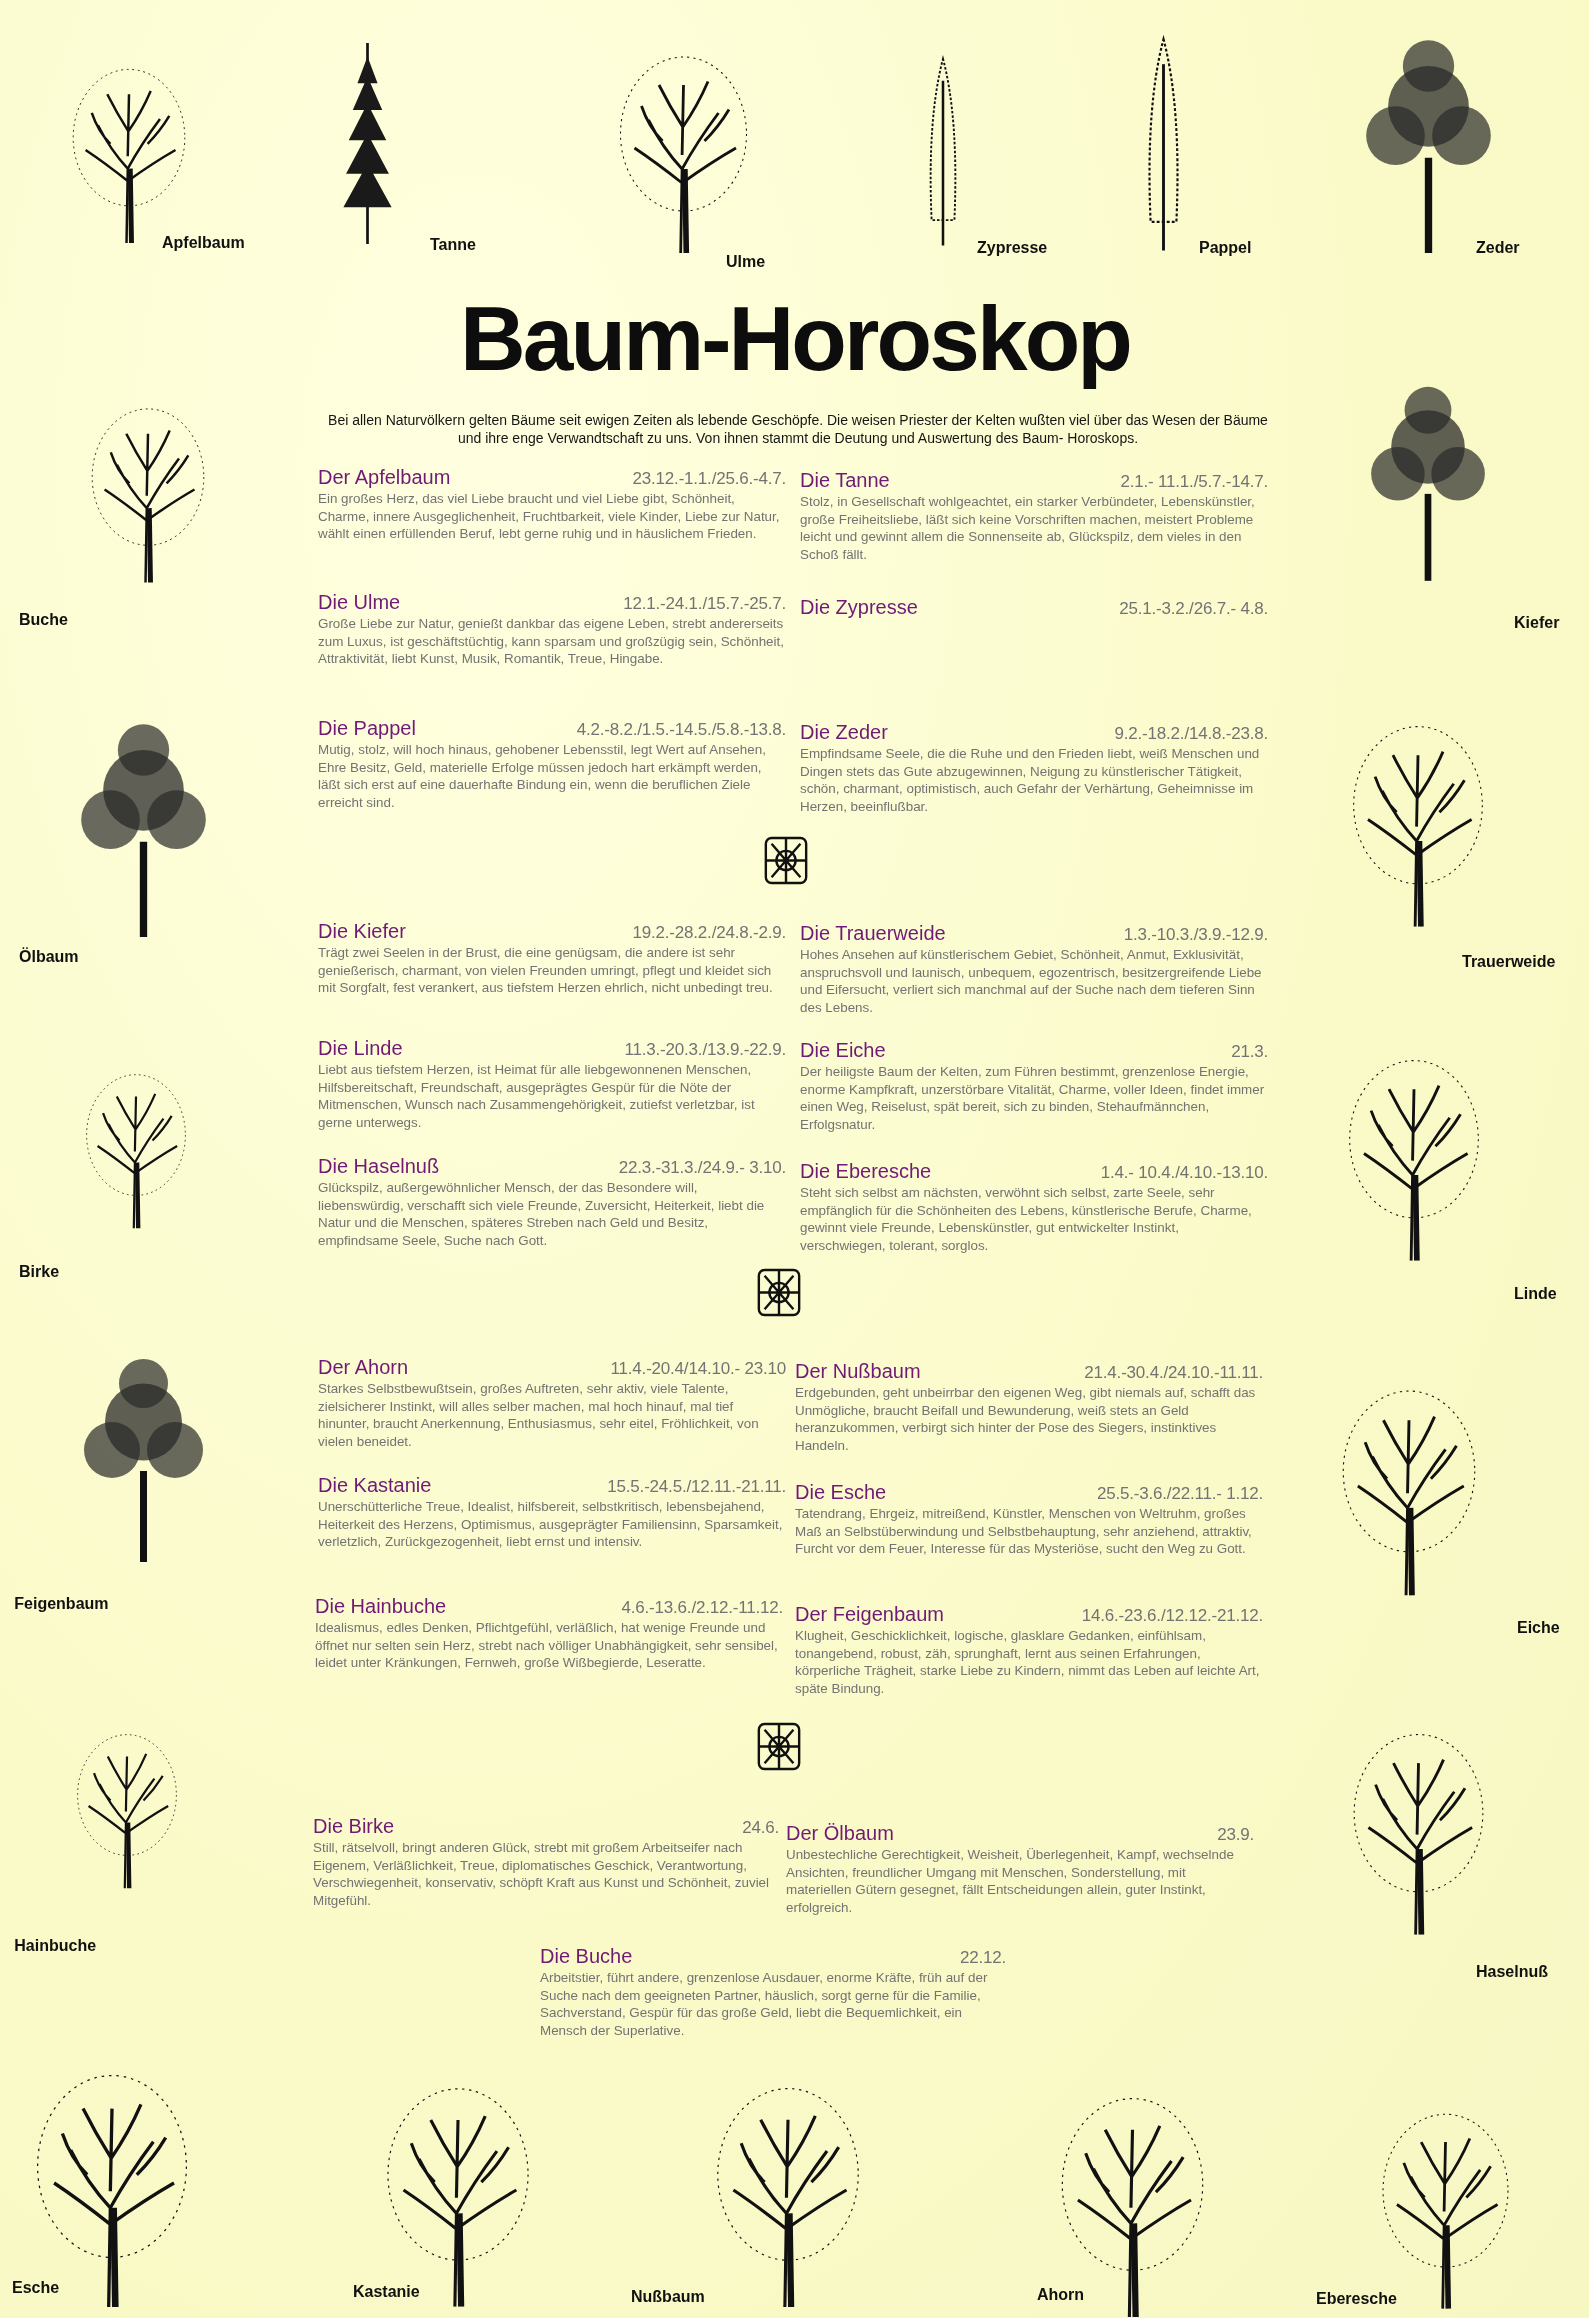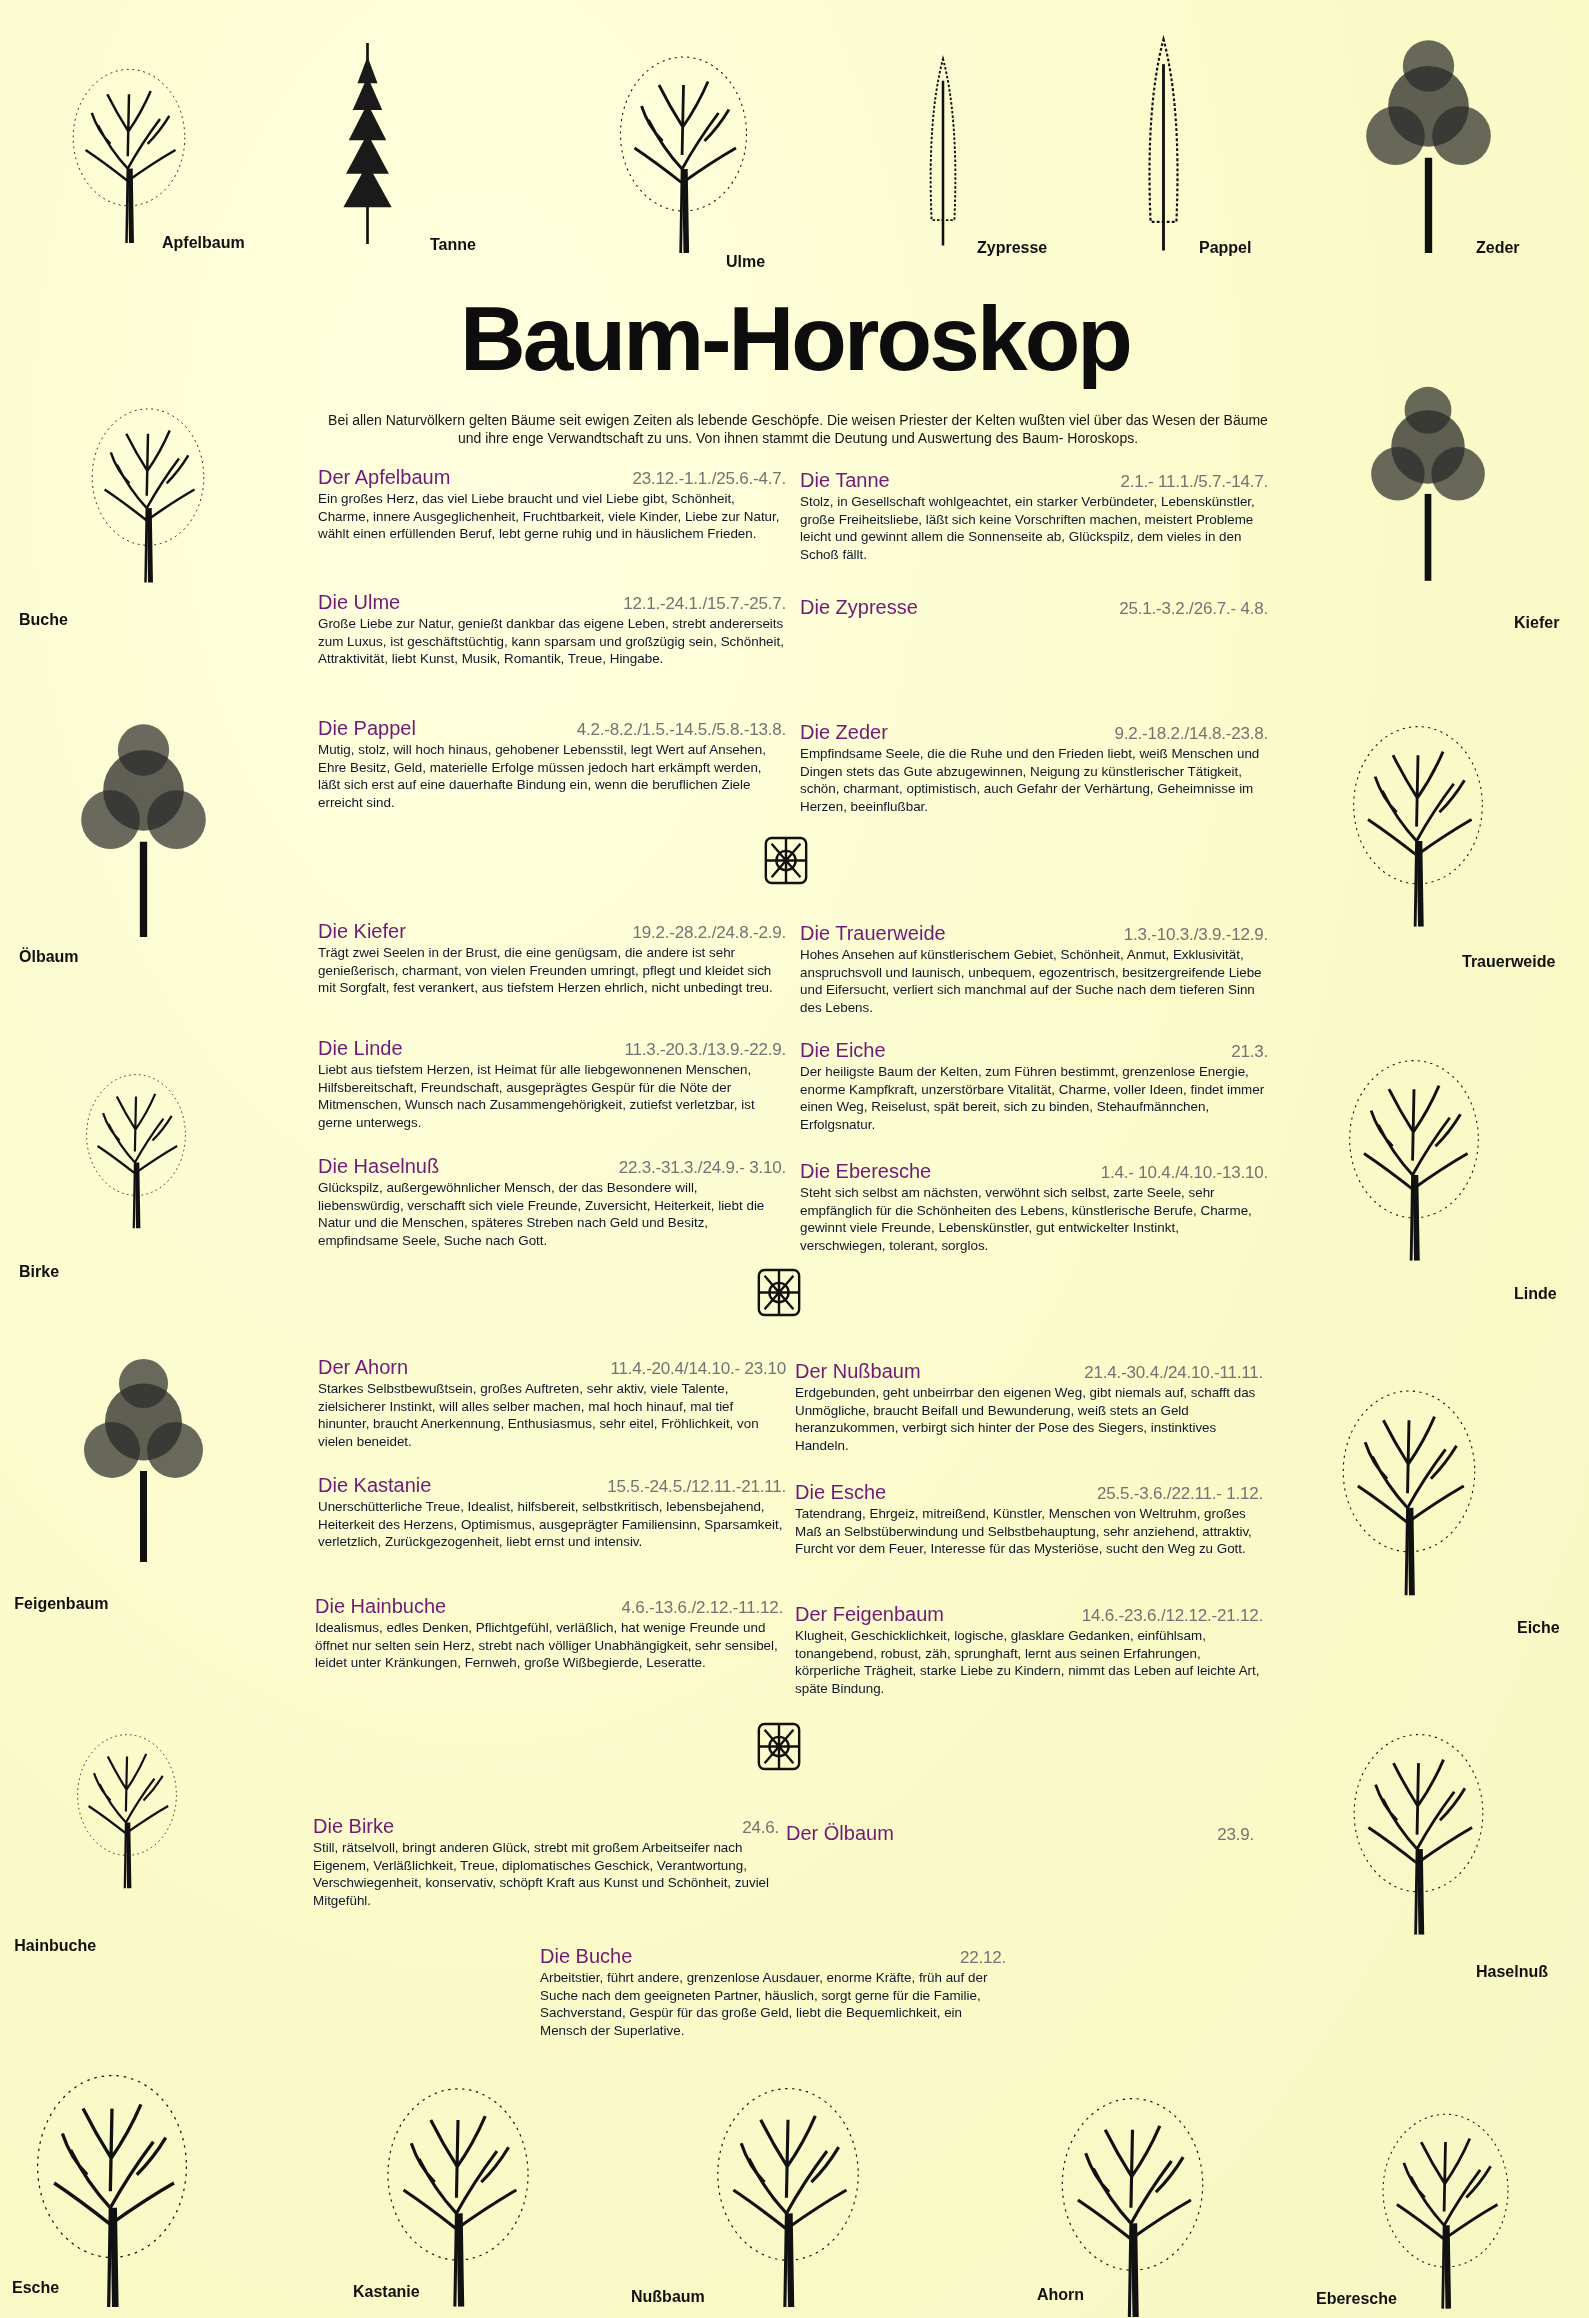--- a/index.html
+++ b/index.html
@@ -21,21 +21,21 @@
     letter-spacing:-2.9px; color:#0d0d0d;
   }
   .intro {
     position:absolute; left:325px; width:946px; top:411px;
     font-size:14px; line-height:18px; text-align:center; color:#151515;
   }
   .entry { position:absolute; width:468px; }
   .entry .head { display:flex; justify-content:space-between; align-items:baseline; }
   .entry .name { font-size:20px; color:#701a75; }
   .entry .dates { font-size:17px; color:#737373; letter-spacing:-0.2px; }
-  .entry .desc { font-size:13.4px; line-height:17.7px; margin-top:1px; color:#0f172a; }
+  .entry .desc { font-size:13.4px; line-height:17.7px; margin-top:1px; color:#737373; }
   .knot { position:absolute; width:48px; height:53px; }
 </style>
 </head>
 <body>
 
 <svg width="0" height="0" style="position:absolute">
   <defs>
     <symbol id="deciduous" viewBox="0 0 200 300">
       <path d="M96 300 L98 180 Q70 150 50 110 M98 180 Q120 140 150 100 M98 200 Q60 170 30 150 M98 200 Q140 170 175 150 M98 160 L100 60 M99 120 Q80 90 65 60 M99 120 Q120 90 135 55 M70 140 Q50 120 40 90 M130 140 Q150 120 165 95" stroke="#111" stroke-width="4" fill="none"></path>
       <path d="M104 300 L102 180" stroke="#111" stroke-width="8" fill="none"></path>
@@ -365,20 +365,21 @@
       <span class="name">Die Birke</span>
       <span class="dates">24.6.</span>
     </div>
   <div class="desc">Still, rätselvoll, bringt anderen Glück, strebt mit großem Arbeitseifer nach Eigenem, Verläßlichkeit, Treue, diplomatisches Geschick, Verantwortung, Verschwiegenheit, konservativ, schöpft Kraft aus Kunst und Schönheit, zuviel Mitgefühl.</div>
 </div>
 <div class="entry" style="left:786px;top:1822px;width:468px;">
   <div class="head">
       <span class="name">Der Ölbaum</span>
       <span class="dates">23.9.</span>
     </div>
+  <div class="desc">Unbestechliche Gerechtigkeit, Weisheit, Überlegenheit, Kampf, wechselnde Ansichten, freundlicher Umgang mit Menschen, Sonderstellung, mit materiellen Gütern gesegnet, fällt Entscheidungen allein, guter Instinkt, erfolgreich.</div>
 </div>
 
 <div class="entry" style="left:540px;top:1945px;width:466px;">
   <div class="head">
       <span class="name">Die Buche</span>
       <span class="dates">22.12.</span>
     </div>
   <div class="desc">Arbeitstier, führt andere, grenzenlose Ausdauer, enorme Kräfte, früh auf der Suche nach dem geeigneten Partner, häuslich, sorgt gerne für die Familie, Sachverstand, Gespür für das große Geld, liebt die Bequemlichkeit, ein Mensch der Superlative.</div>
 </div>
 

